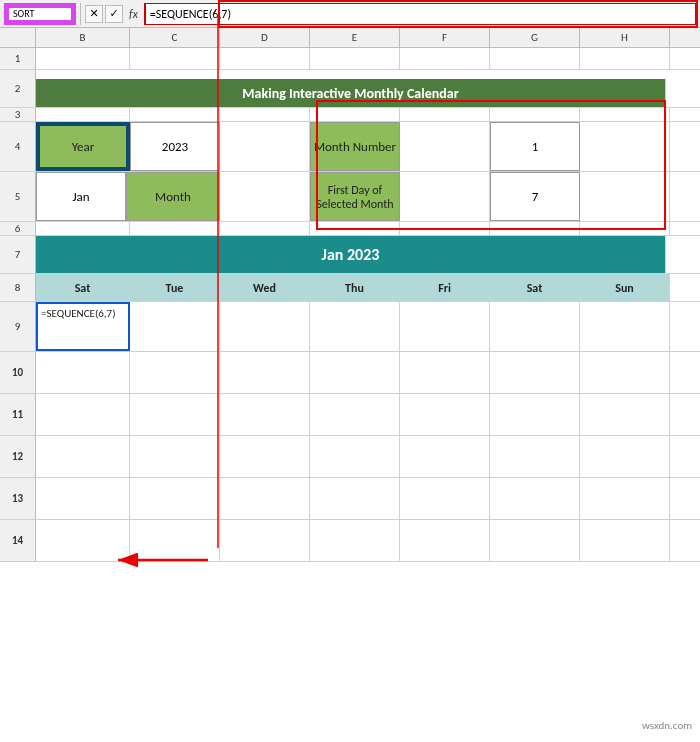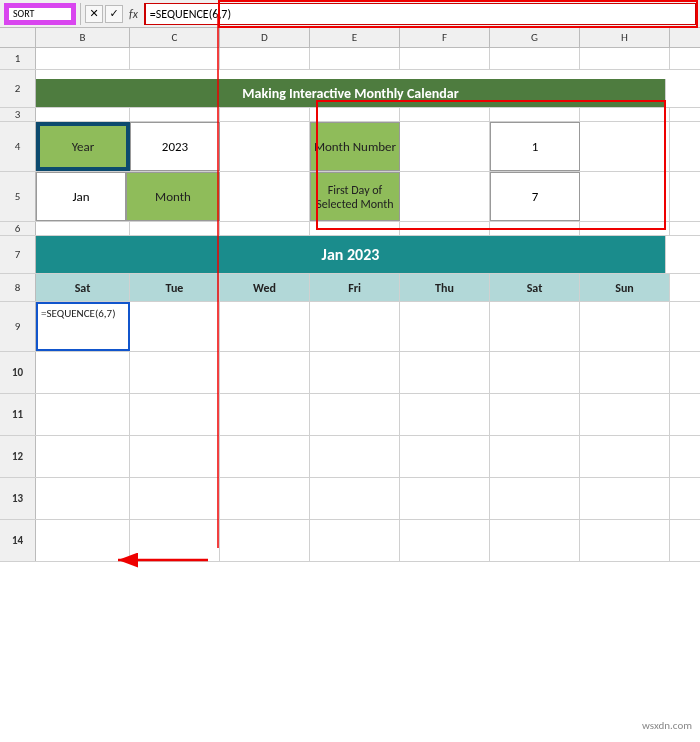--- a/index.html
+++ b/index.html
@@ -270,22 +270,22 @@
   <div class="grid-row row-7">
     <div class="row-num">7</div>
     <div class="cell col-b cell-teal-header" style="width:630px;">Jan 2023</div>
     </div>
 
   <div class="grid-row row-8">
     <div class="row-num">8</div>
     <div class="cell col-b cell-teal-day">Sat</div>
     <div class="cell col-c cell-teal-day">Tue</div>
     <div class="cell col-d cell-teal-day">Wed</div>
+    <div class="cell col-e cell-teal-day">Thu</div>
     <div class="cell col-f cell-teal-day">Fri</div>
-    <div class="cell col-e cell-teal-day">Thu</div>
     <div class="cell col-g cell-teal-day">Sat</div>
     <div class="cell col-h cell-teal-day">Sun</div>
   </div>
 
   <div class="grid-row row-9">
     <div class="row-num">9</div>
     <div class="cell col-b cell-formula" style="border:2px solid #1155cc;">=SEQUENCE(6,7)</div>
     <div class="cell col-c"></div>
     <div class="cell col-d"></div>
     <div class="cell col-e"></div>

